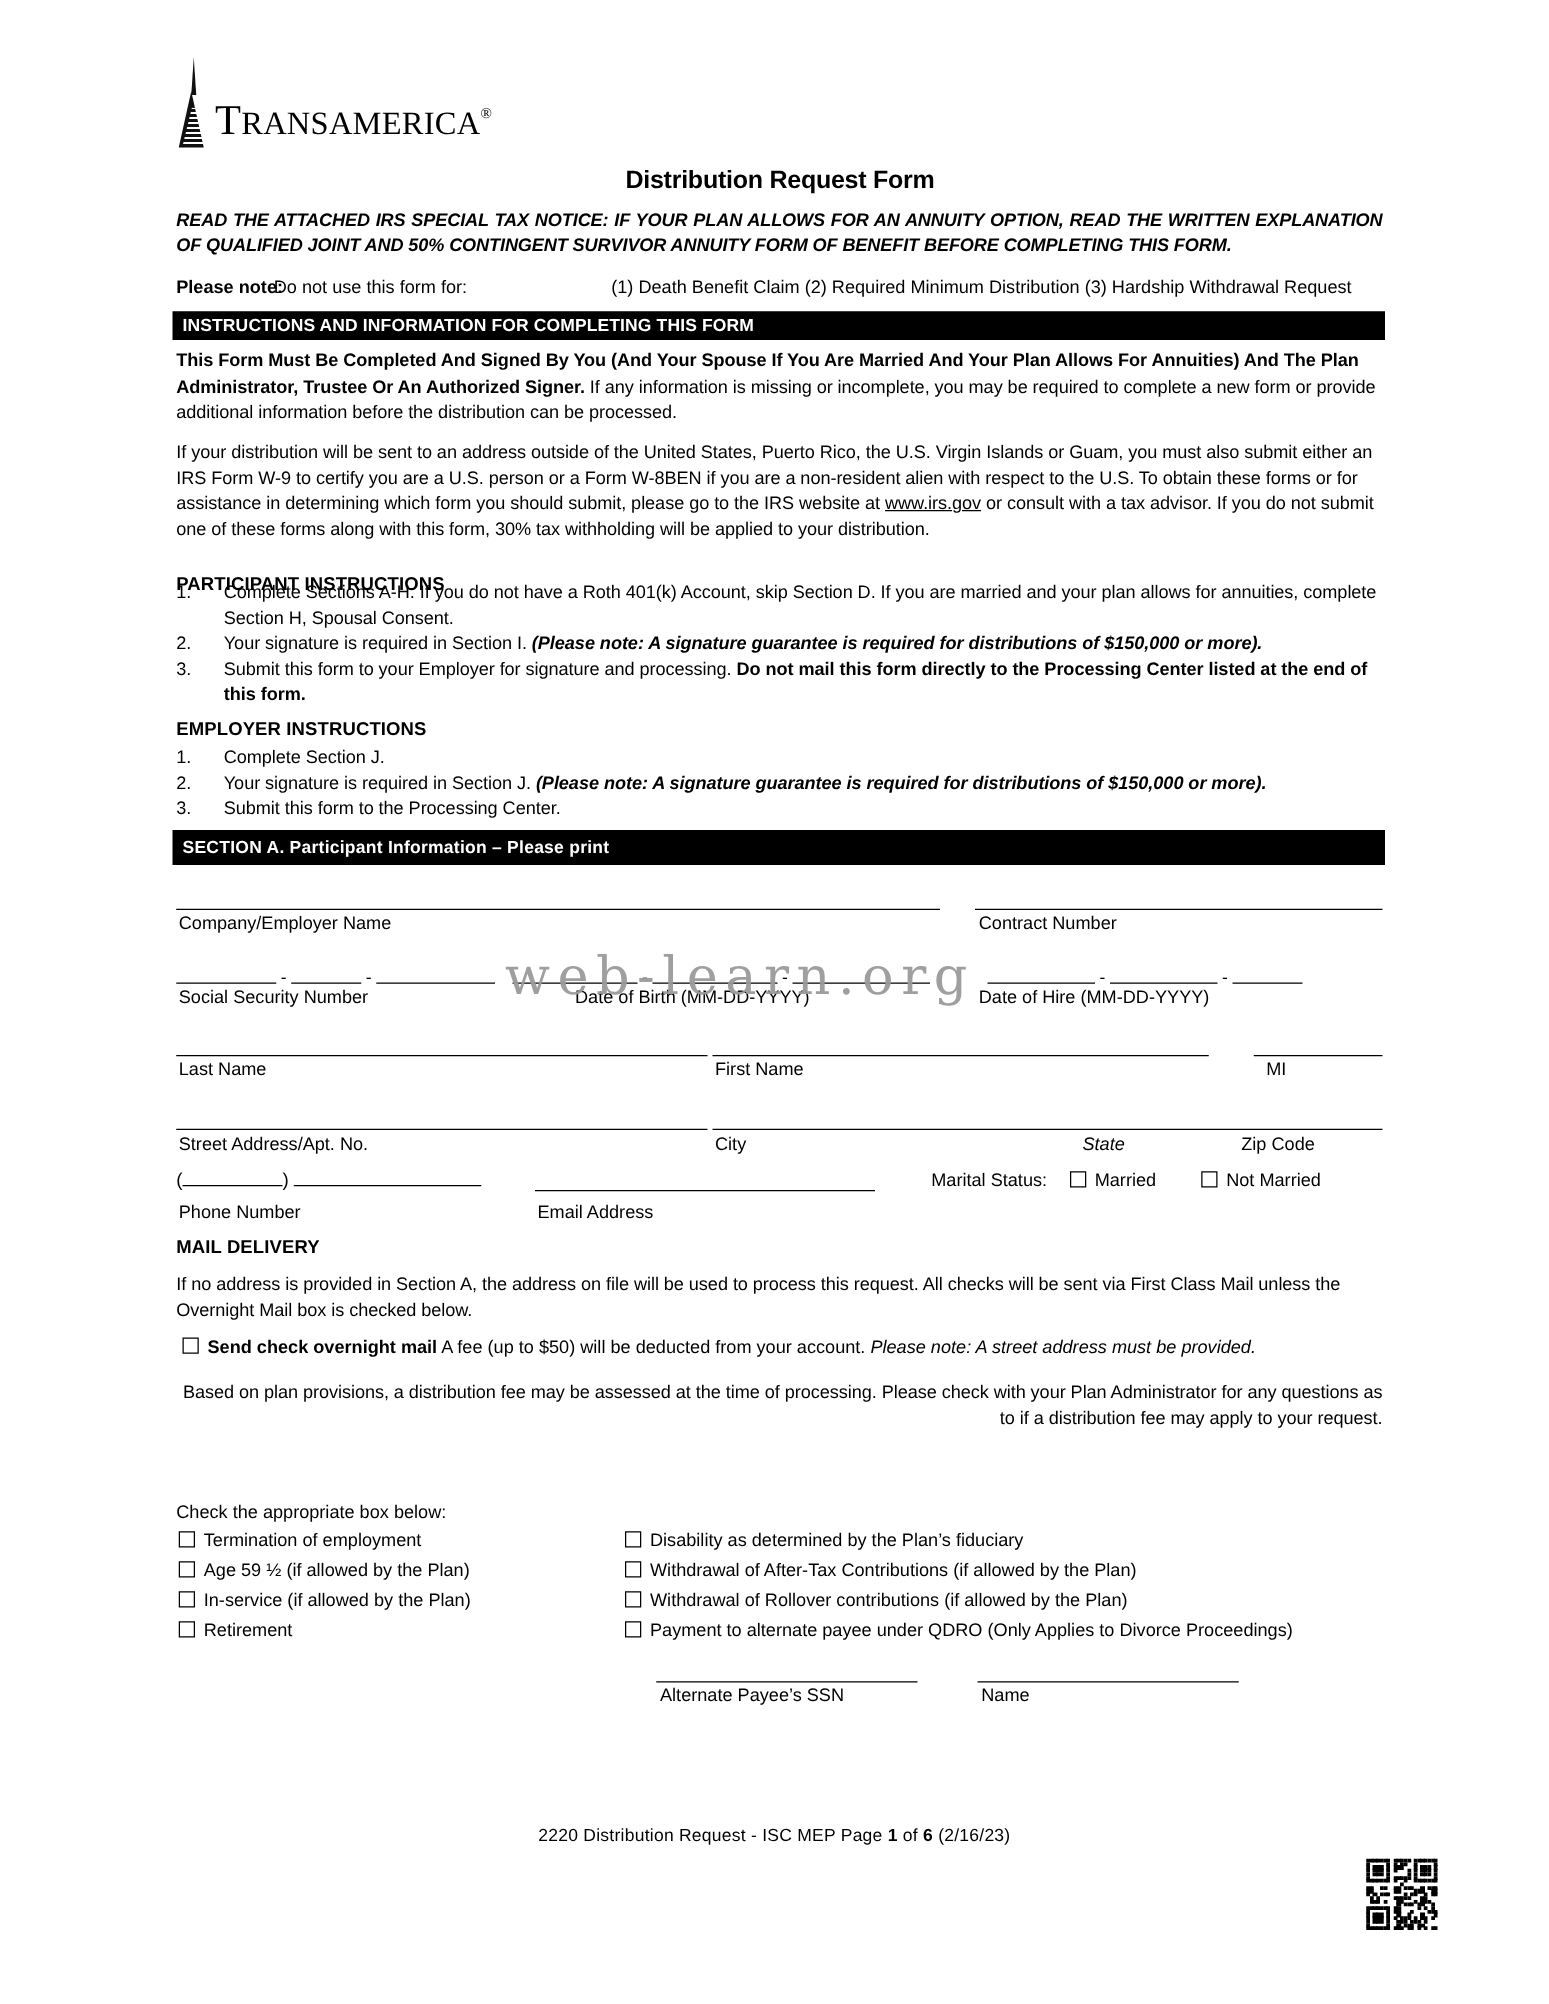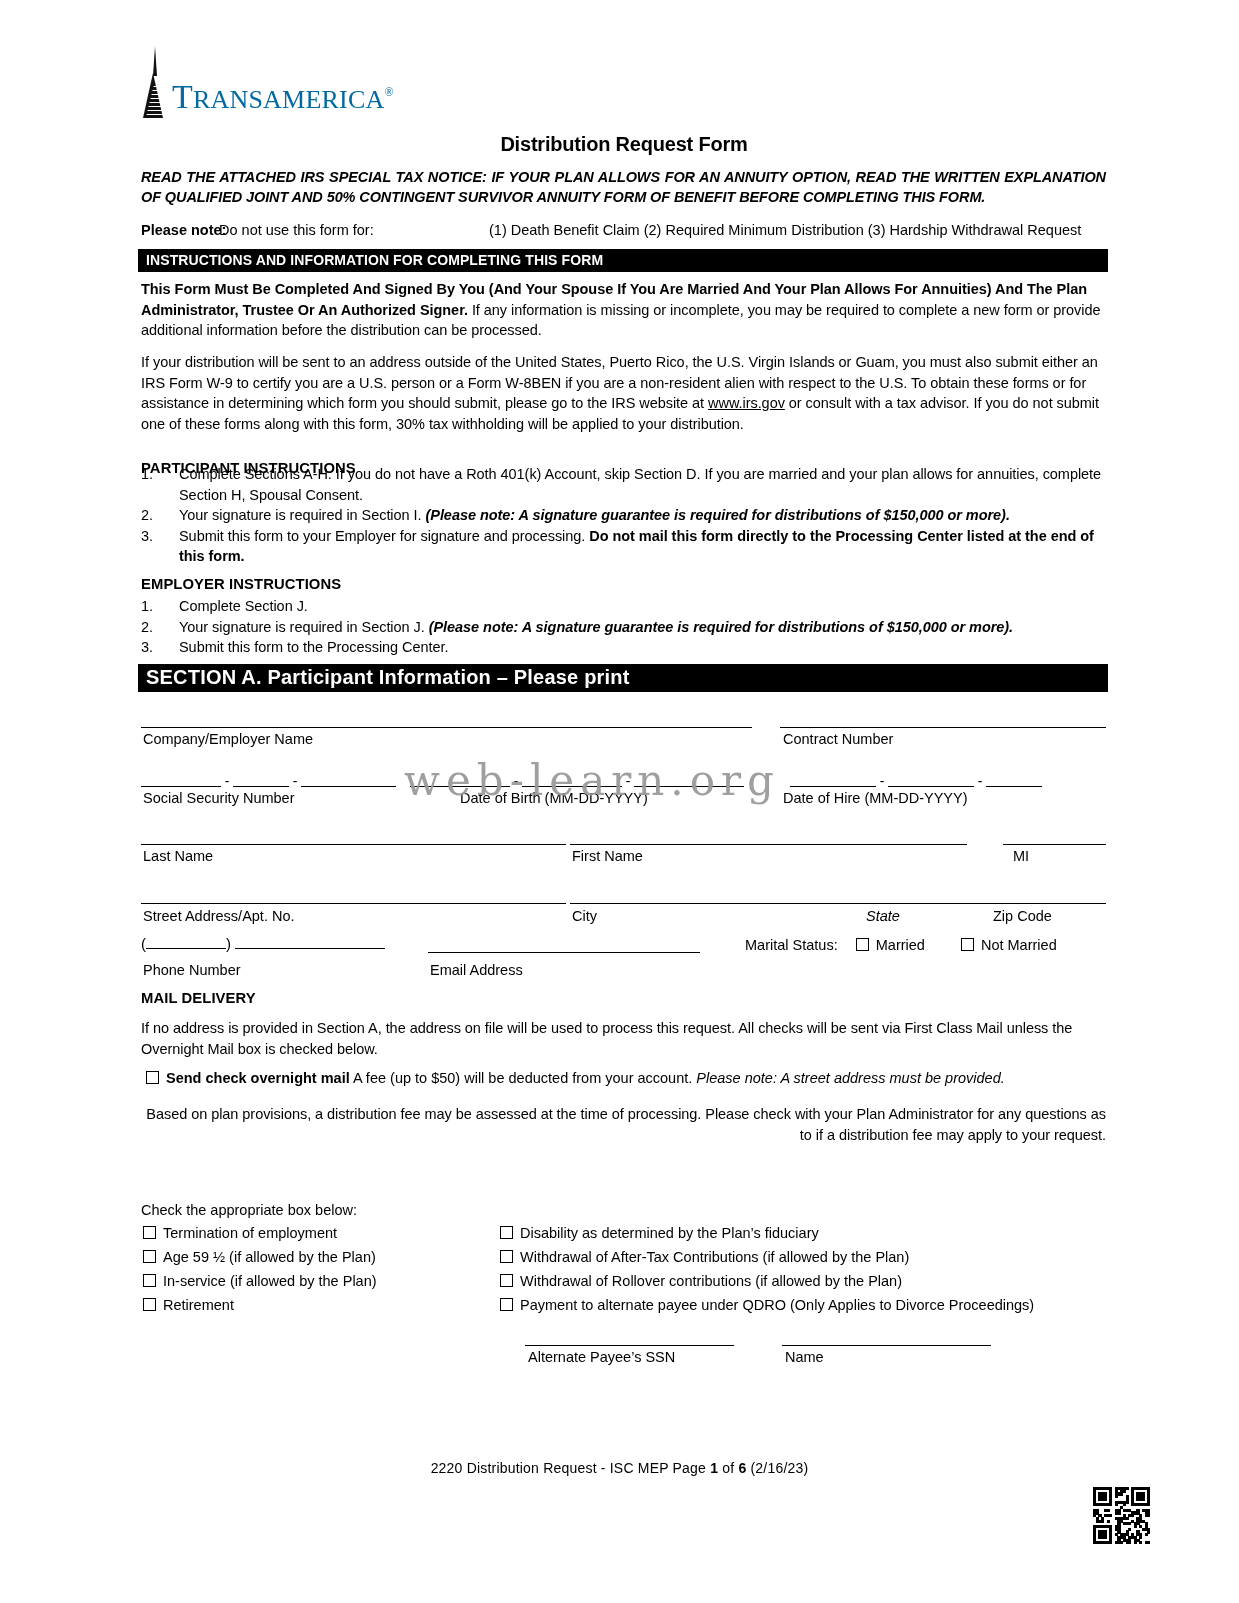--- a/index.html
+++ b/index.html
@@ -56,21 +56,21 @@
     position: absolute;
     left: 6px; top: 40px;
     width: 18px; height: 31px;
     background: repeating-linear-gradient(to bottom,#fff 0 1px, transparent 1px 4px);
     clip-path: polygon(42% 0%, 58% 0%, 100% 100%, 0% 100%);
   }
   .logo-text {
     font-family: "Liberation Serif", serif;
     font-size: 34px;
     letter-spacing: 0.2px;
-    color: #0369a1;
+    color: #000000;
     line-height: 1;
     padding-bottom: 4px;
     white-space: nowrap;
   }
   .logo-text .cap { font-size: 34px; }
   .logo-text .sc { font-size: 26px; }
   .logo-text .reg { font-size: 12px; vertical-align: super; }
 
   
   .doc-title {
@@ -116,21 +116,21 @@
   .bar {
     position: absolute;
     left: 138px;
     width: 970px;
     background: #000000;
     color: #ffffff;
     font-weight: bold;
     padding: 2px 6px 3px 8px;
   }
   .bar.small { font-size: 14px; line-height: 18px; letter-spacing: 0.1px; }
-  .bar.section { font-size: 20px; line-height: 23px; letter-spacing: 0.2px; }
+  .bar.section { font-size: 14px; line-height: 23px; letter-spacing: 0.2px; }
 
   
   .para {
     position: absolute;
     left: 141px;
     width: 965px;
     font-size: 14.5px;
     line-height: 20.5px;
     text-align: left;
     letter-spacing: -0.05px;

